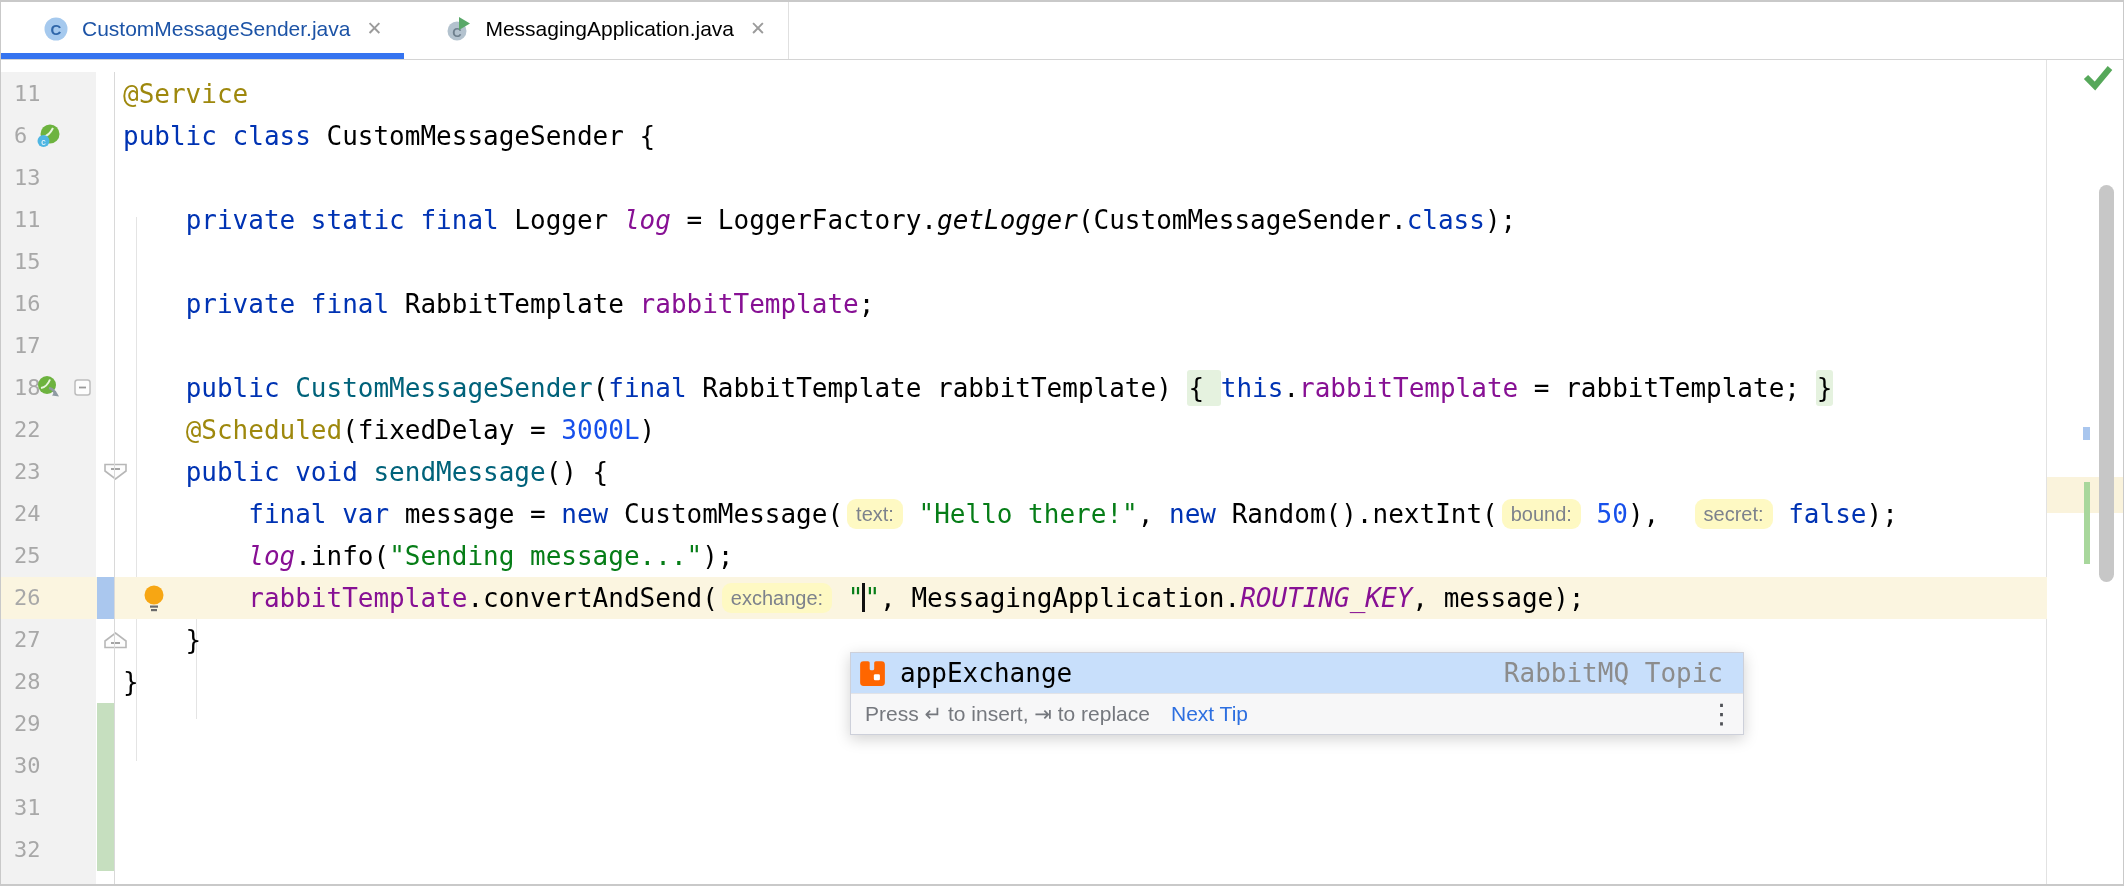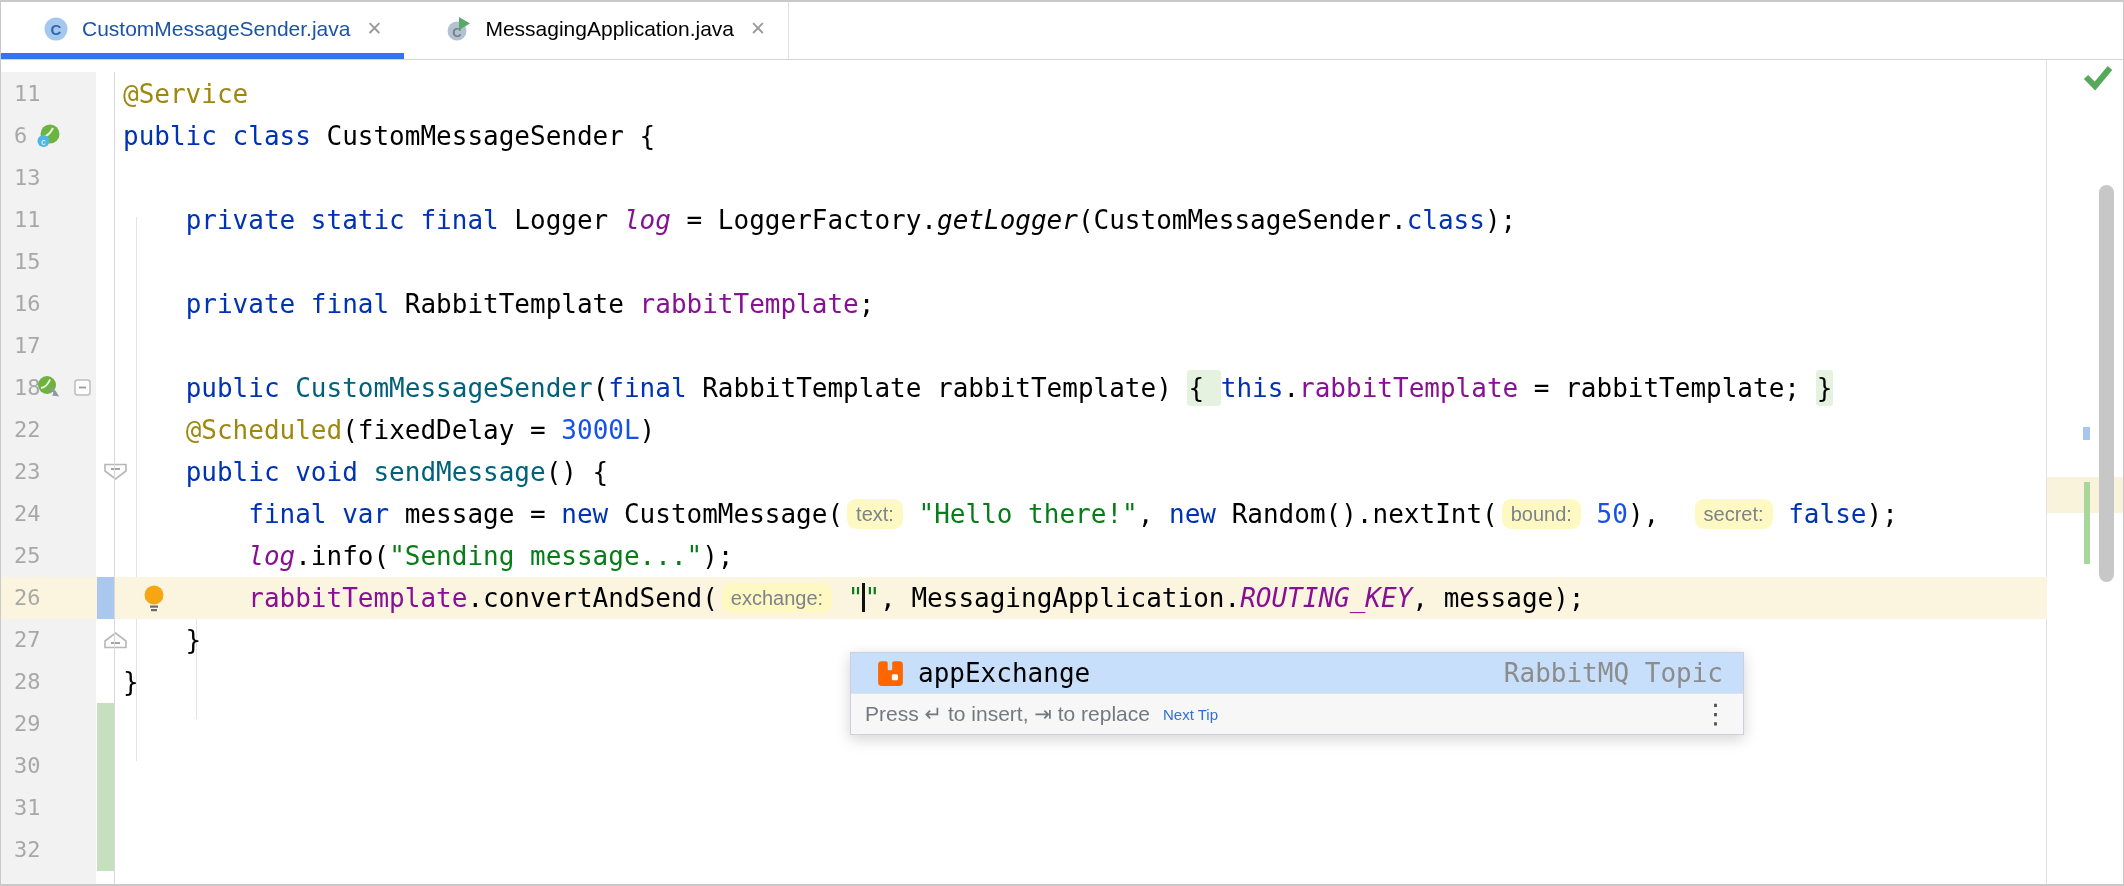--- a/index.html
+++ b/index.html
@@ -51,27 +51,27 @@
   
   .stripe{position:absolute;top:58px;right:0;width:76px;bottom:0;background:#FFF;border-left:1px solid #E2E2E2;}
   .stripe .check{position:absolute;left:36px;top:3px;}
   .stripe .band{position:absolute;left:0;right:0;top:417px;height:36px;background:#FAF3DC;}
   .stripe .bmark{position:absolute;left:36px;top:367px;width:7px;height:13px;background:#A9C6EE;}
   .stripe .gmark{position:absolute;left:37px;top:422px;width:6px;height:82px;background:#A8D79C;}
   .stripe .thumb{position:absolute;left:52px;top:125px;width:15px;height:397px;background:#C7C7C7;border-radius:8px;}
 
   
   .popup{position:absolute;left:849px;top:650px;width:894px;z-index:20;background:#fff;border:1px solid #CDD0DA;box-shadow:0 4px 14px rgba(0,0,0,0.18);box-sizing:border-box;}
-  .popup-item{height:40px;background:#C8DFFB;display:flex;align-items:center;padding:0 20px 0 26px;}
+  .popup-item{height:40px;background:#C8DFFB;display:flex;align-items:center;padding:0 20px 0 8px;}
   .popup-item .rmq{display:inline-flex;width:27px;height:27px;}
   .popup-item-label{font-family:"DejaVu Sans Mono",monospace;font-size:26px;color:#000;margin-left:14px;}
   .popup-item-tail{margin-left:auto;font-family:"DejaVu Sans Mono",monospace;font-size:26px;color:#8C8C8C;}
-  .popup-footer{height:40px;background:#F7F7F8;border-top:1px solid #E2E3E7;display:flex;align-items:center;padding:0 14px 0 14px;}
+  .popup-footer{height:40px;background:#F7F7F8;border-top:1px solid #E2E3E7;display:flex;align-items:center;padding:0 8px 0 14px;gap:8px;}
   .hint{font-size:21px;color:#75787E;}
-  .nexttip{font-size:15px;color:#2D6FE0;margin-left:13px;cursor:pointer;}
+  .nexttip{font-size:21px;color:#2D6FE0;margin-left:13px;cursor:pointer;}
   .kebab{margin-left:auto;color:#4F5156;font-size:27px;line-height:27px;cursor:pointer;}
 </style>
 </head>
 <body>
 
 <div class="app">
 
   <div class="tabbar">
     <div class="tab active">
       <span class="tic">

